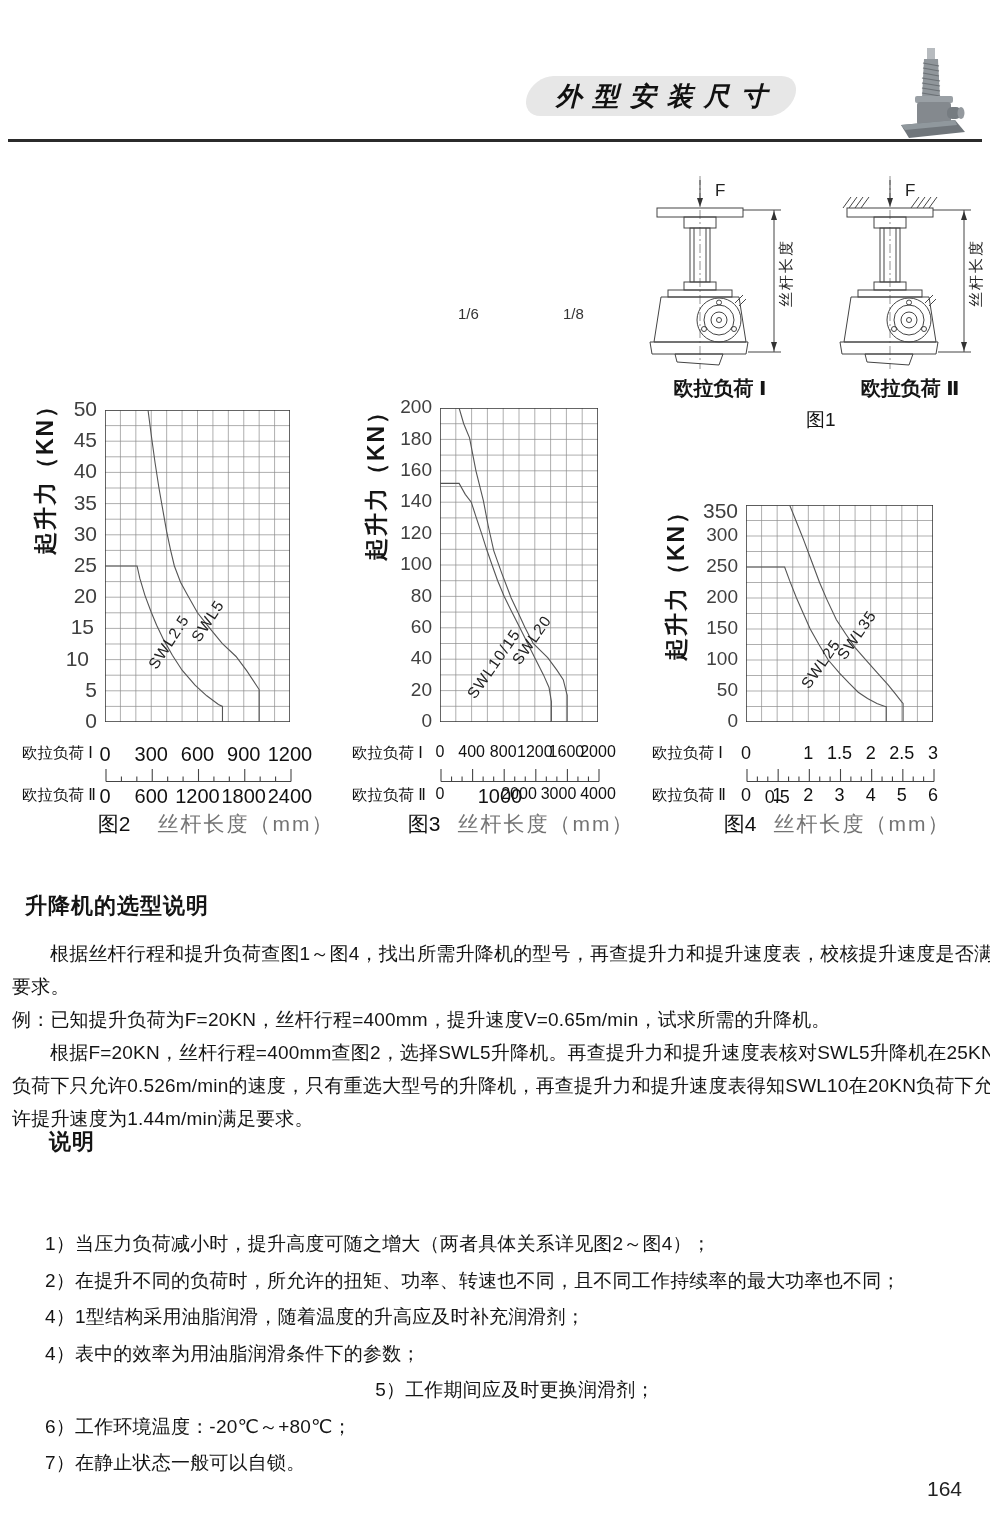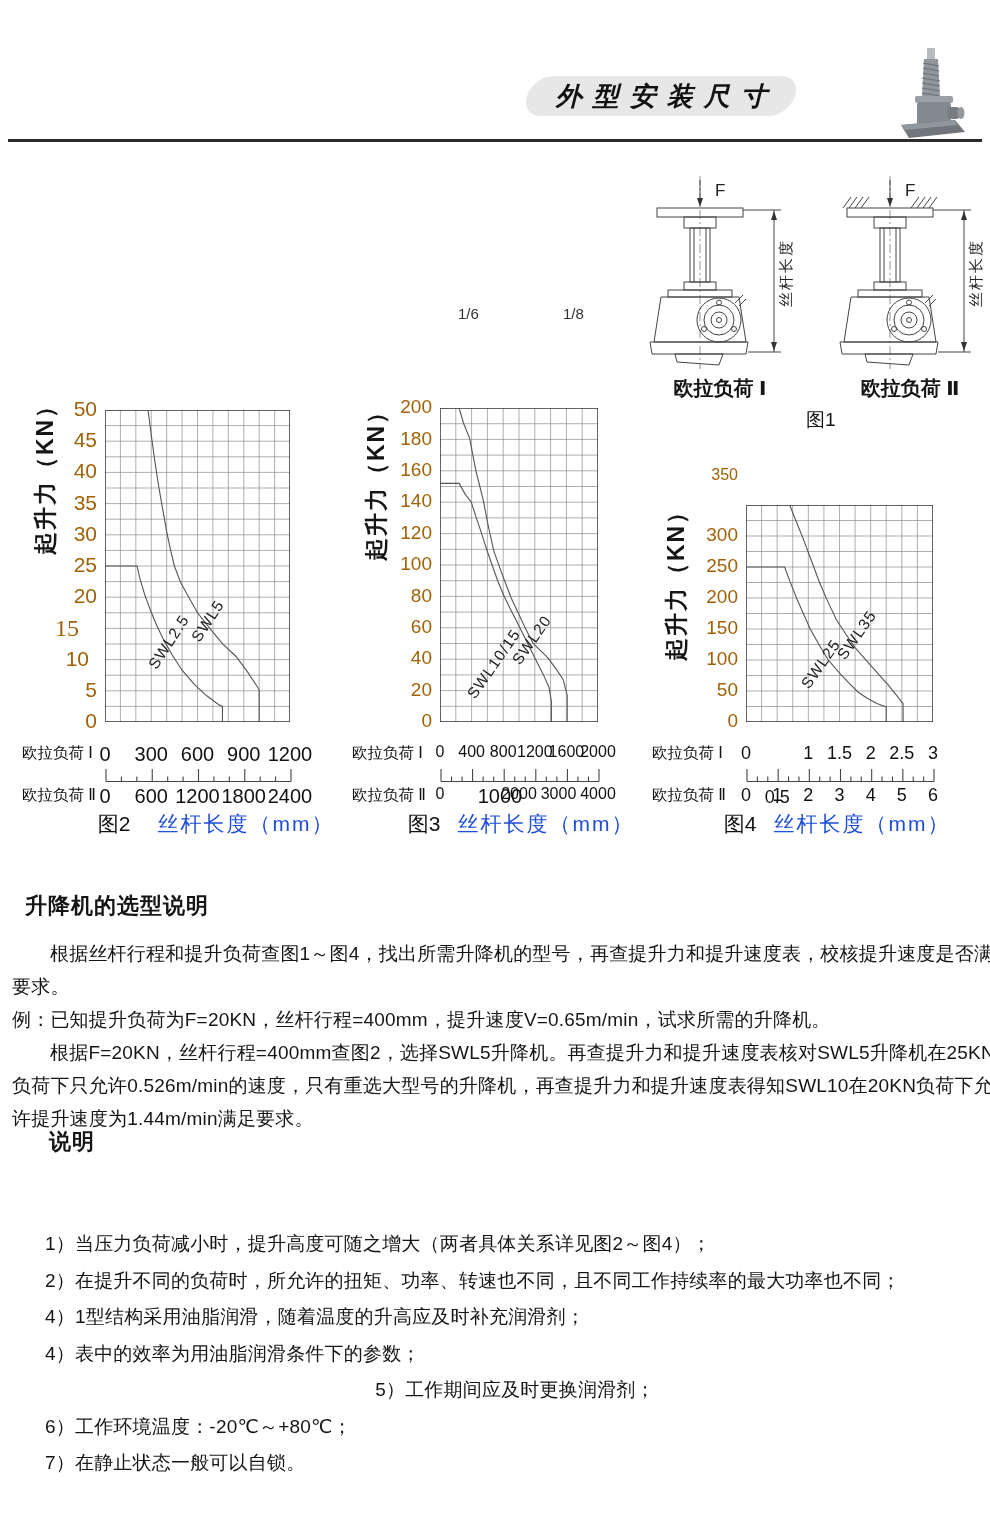--- a/index.html
+++ b/index.html
@@ -15,30 +15,30 @@
   #section-title{left:25px;top:203px;font-size:23px;font-weight:bold;letter-spacing:1px;}
   .fraction-note{font-size:15px;color:#333;}
   
   .figlabel{font-size:20px;font-weight:bold;text-align:center;width:160px;}
   #fig1-caption{left:806px;top:407px;font-size:19px;}
   
   .plot-svg{position:absolute;}
   .grid-line{stroke:#8c8c8c;stroke-width:0.7;}
   .plot-border{fill:none;stroke:#333;stroke-width:1.5;}
   .curve{fill:none;stroke:#555;stroke-width:1.1;}
-  .ytick{position:absolute;text-align:right;color:#a16207;}
+  .ytick{position:absolute;text-align:right;color:#404040;}
   .ytitle{position:absolute;white-space:nowrap;font-size:23px;font-weight:bold;letter-spacing:2px;
           transform:translate(-50%,-50%) rotate(-90deg);}
   .curve-label{position:absolute;font-size:15.5px;letter-spacing:1px;color:#222;white-space:nowrap;}
   .scale-label{position:absolute;font-size:15.5px;color:#111;white-space:nowrap;}
   .scale-tick{position:absolute;transform:translateX(-50%);color:#111;white-space:nowrap;}
   .ruler-svg{position:absolute;}
   .ruler-line{stroke:#444;stroke-width:1.1;}
   .cap-fig{position:absolute;transform:translateX(-50%);font-size:21px;color:#111;white-space:nowrap;}
-  .cap-xlabel{position:absolute;transform:translateX(-50%);font-size:21px;letter-spacing:2px;color:#1d4ed8;white-space:nowrap;}
+  .cap-xlabel{position:absolute;transform:translateX(-50%);font-size:21px;letter-spacing:2px;color:#737373;white-space:nowrap;}
   
   .h2{position:absolute;left:25px;font-size:22px;font-weight:bold;letter-spacing:1px;}
   .para-line{position:absolute;left:12px;width:975px;font-size:19px;letter-spacing:0.2px;white-space:nowrap;}
   .para-indent{text-indent:2em;}
   .note-item{position:absolute;left:45px;width:940px;font-size:19px;letter-spacing:0.2px;white-space:nowrap;}
   #page-number{left:0;top:1477px;width:962px;text-align:right;font-size:21px;color:#222;}
   
   .jack-svg{position:absolute;}
   .jack-svg .ln{stroke:#444;stroke-width:1;fill:none;}
   .jack-svg .cl{stroke:#777;stroke-width:0.8;fill:none;stroke-dasharray:9 3 2 3;}
@@ -196,21 +196,21 @@
         <polyline class="curve" points="0,25 208,25 226,27 259,29.7 300,32.4 335,34.5 380,36.8 437,39.3 500,41.7 584,44.1 660,45.8 736,47.2 762,47.5 762,50" vector-effect="non-scaling-stroke"></polyline>
         <polyline class="curve" points="0,0 279,0 300,4 325,8.5 350,12.5 375,16 400,19.5 425,22.4 450,25 490,27.6 536,29.7 600,32.5 680,35 760,37.4 850,39.5 920,41.8 1000,44.8 1000,50" vector-effect="non-scaling-stroke"></polyline>
       </svg>
       <div class="ytick" style="left: 43px; top: 396.98px; width: 54px; font-size: 21px;">50</div>
       <div class="ytick" style="left: 43px; top: 428.18px; width: 54px; font-size: 21px;">45</div>
       <div class="ytick" style="left: 43px; top: 459.38px; width: 54px; font-size: 21px;">40</div>
       <div class="ytick" style="left: 43px; top: 490.58px; width: 54px; font-size: 21px;">35</div>
       <div class="ytick" style="left: 43px; top: 521.78px; width: 54px; font-size: 21px;">30</div>
       <div class="ytick" style="left: 43px; top: 552.98px; width: 54px; font-size: 21px;">25</div>
       <div class="ytick" style="left: 43px; top: 584.18px; width: 54px; font-size: 21px;">20</div>
-      <div class="ytick" style="left: 25px; top: 615.38px; width: 54px; font-size: 24px; font-family: Liberation Serif, serif;">15</div>
+      <div class="ytick" style="left: 40px; top: 615.38px; width: 54px; font-size: 21px;">15</div>
       <div class="ytick" style="left: 35px; top: 646.58px; width: 54px; font-size: 21px;">10</div>
       <div class="ytick" style="left: 43px; top: 677.78px; width: 54px; font-size: 21px;">5</div>
       <div class="ytick" style="left: 43px; top: 708.98px; width: 54px; font-size: 21px;">0</div>
       <div class="ytitle" style="left: 45px; top: 474px;">起升力（KN）</div>
       <div class="curve-label" style="left: 168.979px; top: 642.128px; transform: translate(-50%, -50%) rotate(-57deg);">SWL2.5</div>
       <div class="curve-label" style="left: 207.829px; top: 620.912px; transform: translate(-50%, -50%) rotate(-57deg);">SWL5</div>
       <div class="scale-label" style="left: 22px; top: 743px; font-size: 15.5px;">欧拉负荷 Ⅰ</div>
       <div class="scale-tick" style="left: 105px; top: 743px; font-size: 20px;">0</div>
       <div class="scale-tick" style="left: 151.25px; top: 743px; font-size: 20px;">300</div>
       <div class="scale-tick" style="left: 197.5px; top: 743px; font-size: 20px;">600</div>
@@ -343,21 +343,21 @@
         <line class="grid-line" x1="0" y1="150" x2="3" y2="150" vector-effect="non-scaling-stroke"></line>
         <line class="grid-line" x1="0" y1="125" x2="3" y2="125" vector-effect="non-scaling-stroke"></line>
         <line class="grid-line" x1="0" y1="100" x2="3" y2="100" vector-effect="non-scaling-stroke"></line>
         <line class="grid-line" x1="0" y1="75" x2="3" y2="75" vector-effect="non-scaling-stroke"></line>
         <line class="grid-line" x1="0" y1="50" x2="3" y2="50" vector-effect="non-scaling-stroke"></line>
         <line class="grid-line" x1="0" y1="25" x2="3" y2="25" vector-effect="non-scaling-stroke"></line>
         <rect class="plot-border" x="0" y="0" width="3" height="350" vector-effect="non-scaling-stroke"></rect>
         <polyline class="curve" points="0,100 0.62,100 0.7,122 0.81,150 0.92,175 1.03,200 1.17,225 1.32,250 1.5,271 1.65,287 1.8,302 1.95,312 2.1,320 2.23,325 2.25,325 2.25,350" vector-effect="non-scaling-stroke"></polyline>
         <polyline class="curve" points="0,0 0.7,0 0.8,25 0.92,55 1.05,90 1.18,125 1.3,153 1.45,185 1.6,208 1.75,230 1.95,253 2.1,270 2.28,290 2.4,305 2.5,318 2.52,320 2.52,350" vector-effect="non-scaling-stroke"></polyline>
       </svg>
-      <div class="ytick" style="left: 684px; top: 466px; width: 54px; font-size: 16px;">350</div>
+      <div class="ytick" style="left: 684px; top: 499px; width: 54px; font-size: 21px;">350</div>
       <div class="ytick" style="left: 684px; top: 524.22px; width: 54px; font-size: 19px;">300</div>
       <div class="ytick" style="left: 684px; top: 555.22px; width: 54px; font-size: 19px;">250</div>
       <div class="ytick" style="left: 684px; top: 586.22px; width: 54px; font-size: 19px;">200</div>
       <div class="ytick" style="left: 684px; top: 617.22px; width: 54px; font-size: 19px;">150</div>
       <div class="ytick" style="left: 684px; top: 648.22px; width: 54px; font-size: 19px;">100</div>
       <div class="ytick" style="left: 684px; top: 679.22px; width: 54px; font-size: 19px;">50</div>
       <div class="ytick" style="left: 684px; top: 710.22px; width: 54px; font-size: 19px;">0</div>
       <div class="ytitle" style="left: 676px; top: 580px;">起升力（KN）</div>
       <div class="curve-label" style="left: 821.423px; top: 664.34px; transform: translate(-50%, -50%) rotate(-55deg);">SWL25</div>
       <div class="curve-label" style="left: 856.953px; top: 635.2px; transform: translate(-50%, -50%) rotate(-55deg);">SWL35</div>
@@ -417,13 +417,14 @@
   <div id="notes-list">
       <div class="note-item" style="top: 1231px;">1）当压力负荷减小时，提升高度可随之增大（两者具体关系详见图2～图4）；</div>
       <div class="note-item" style="top: 1267.5px;">2）在提升不同的负荷时，所允许的扭矩、功率、转速也不同，且不同工作持续率的最大功率也不同；</div>
       <div class="note-item" style="top: 1304px;">4）1型结构采用油脂润滑，随着温度的升高应及时补充润滑剂；</div>
       <div class="note-item" style="top: 1340.5px;">4）表中的效率为用油脂润滑条件下的参数；</div>
       <div class="note-item" style="top: 1377px; text-align: center;">5）工作期间应及时更换润滑剂；</div>
       <div class="note-item" style="top: 1413.5px;">6）工作环境温度：-20℃～+80℃；</div>
       <div class="note-item" style="top: 1450px;">7）在静止状态一般可以自锁。</div>
     </div>
 
+  <div class="abs" id="page-number">164</div>
 </div>
 
 </body></html>

